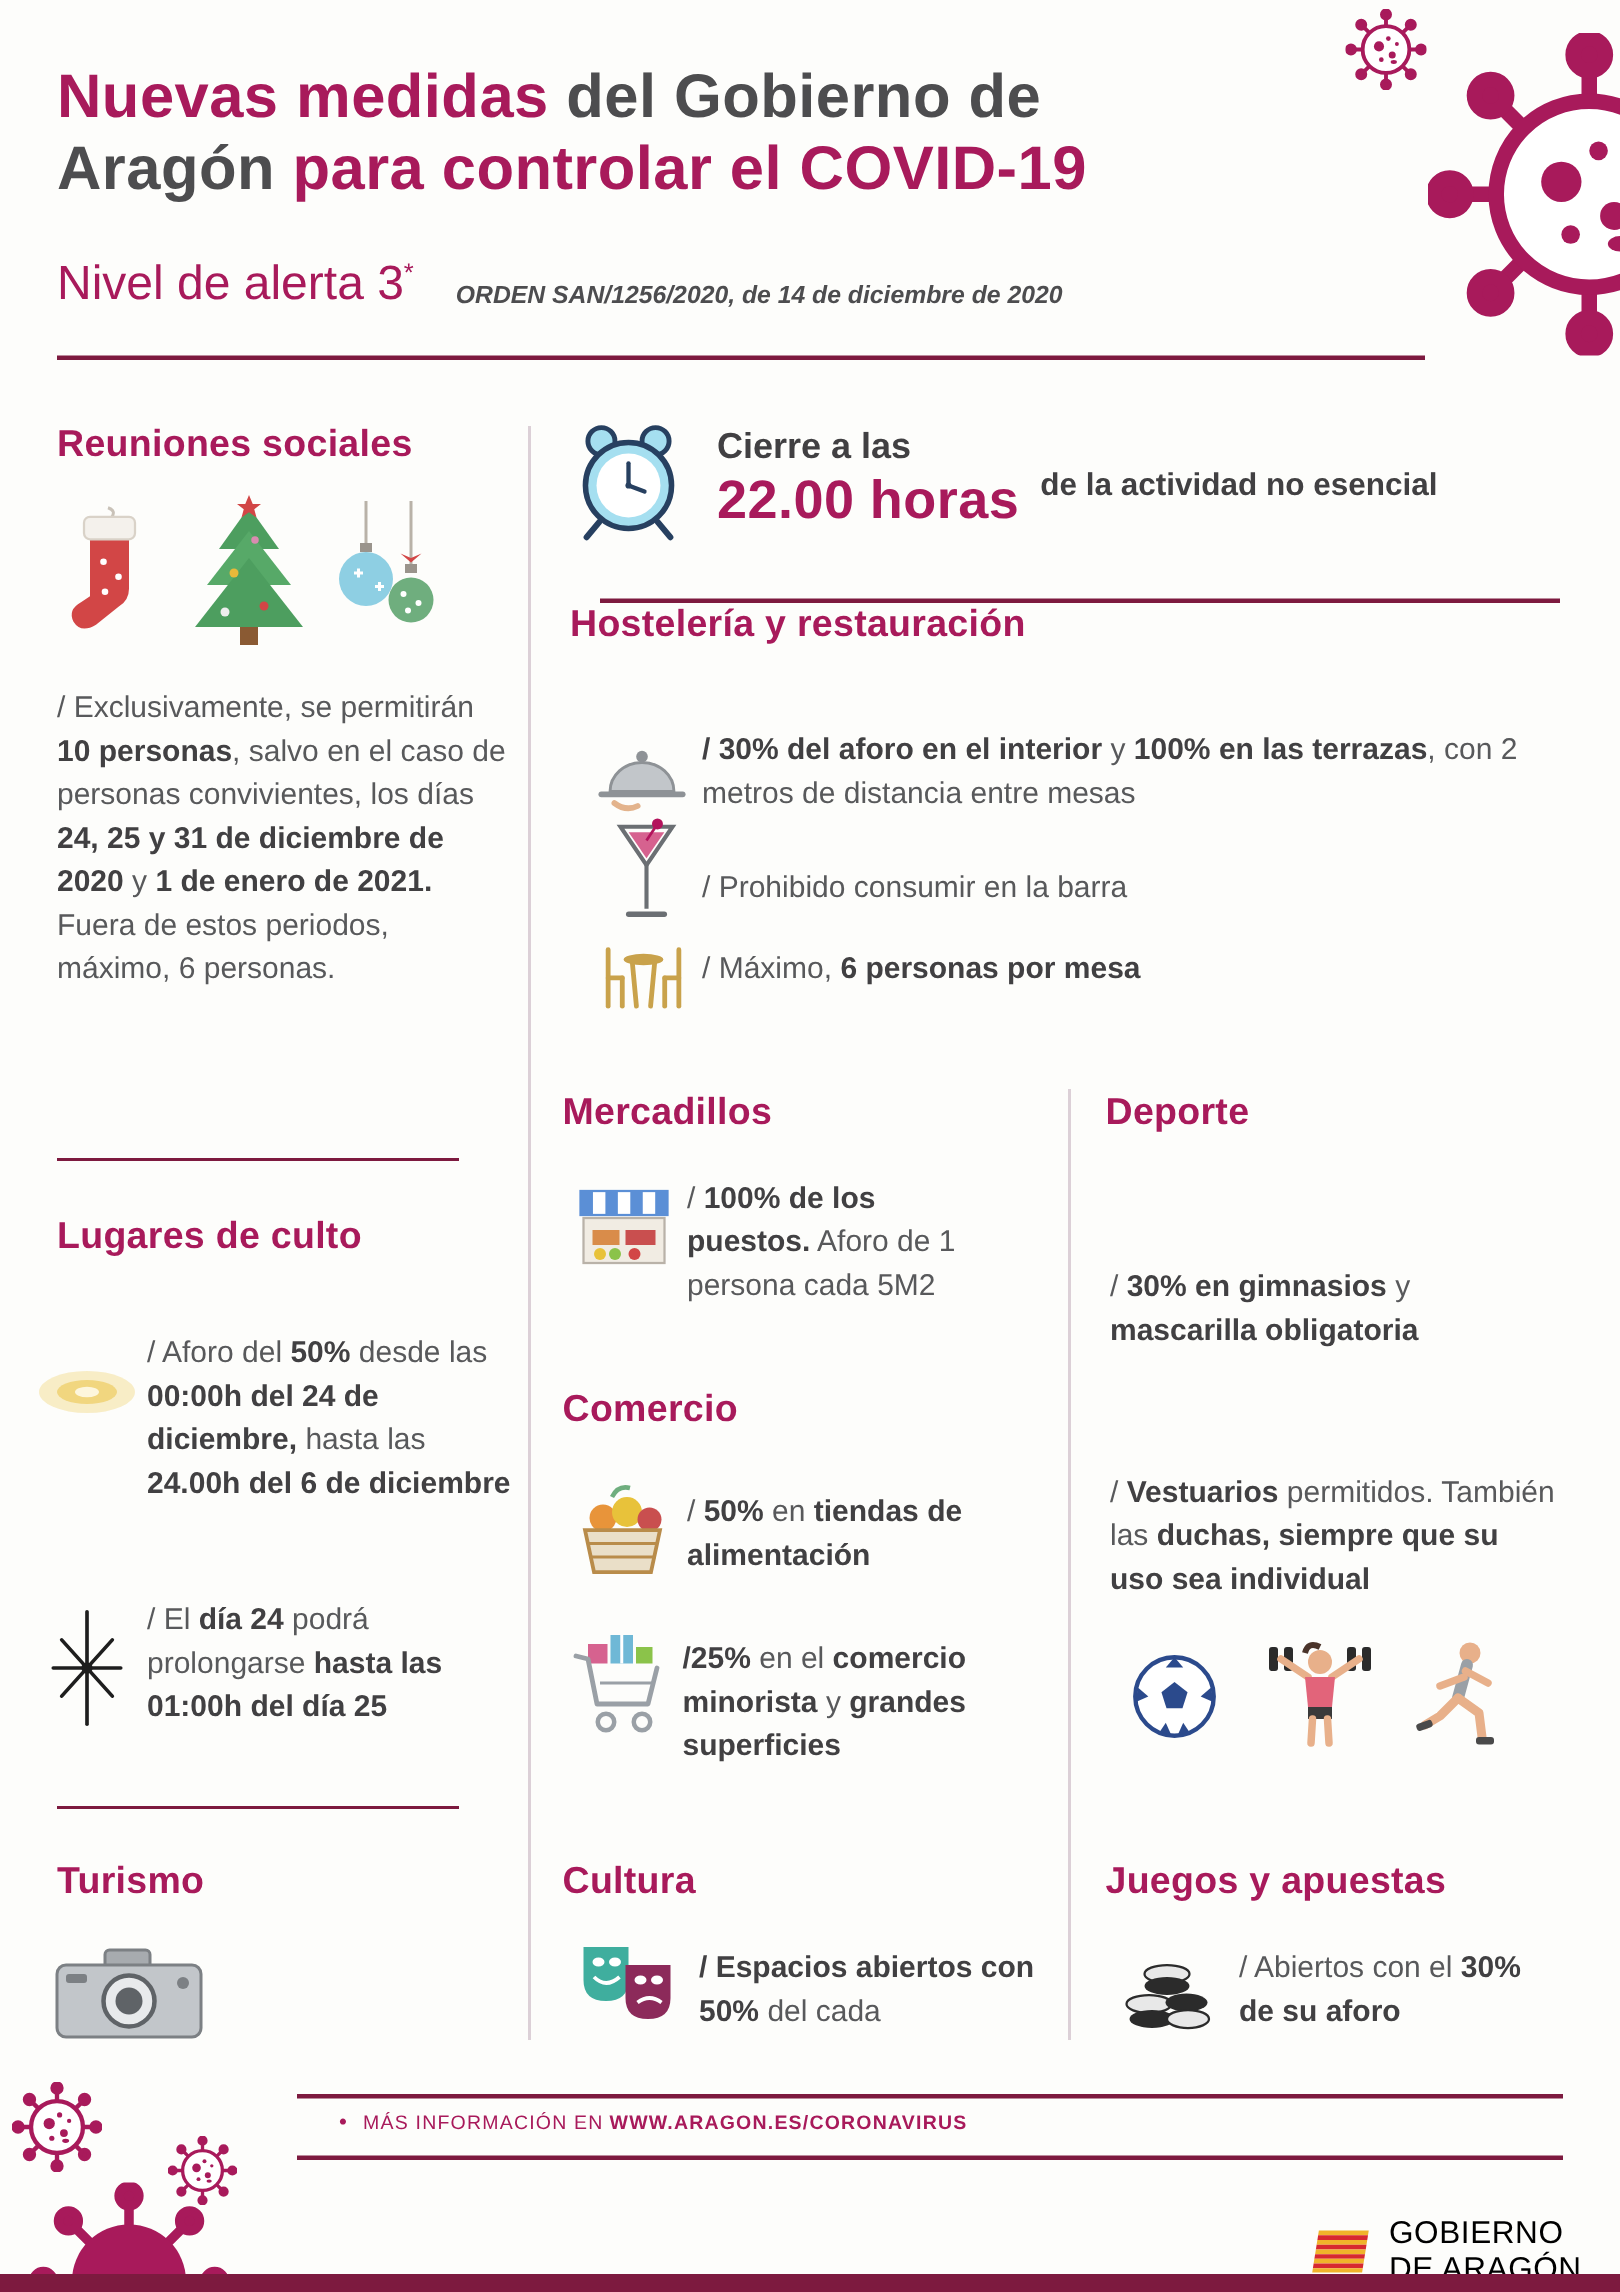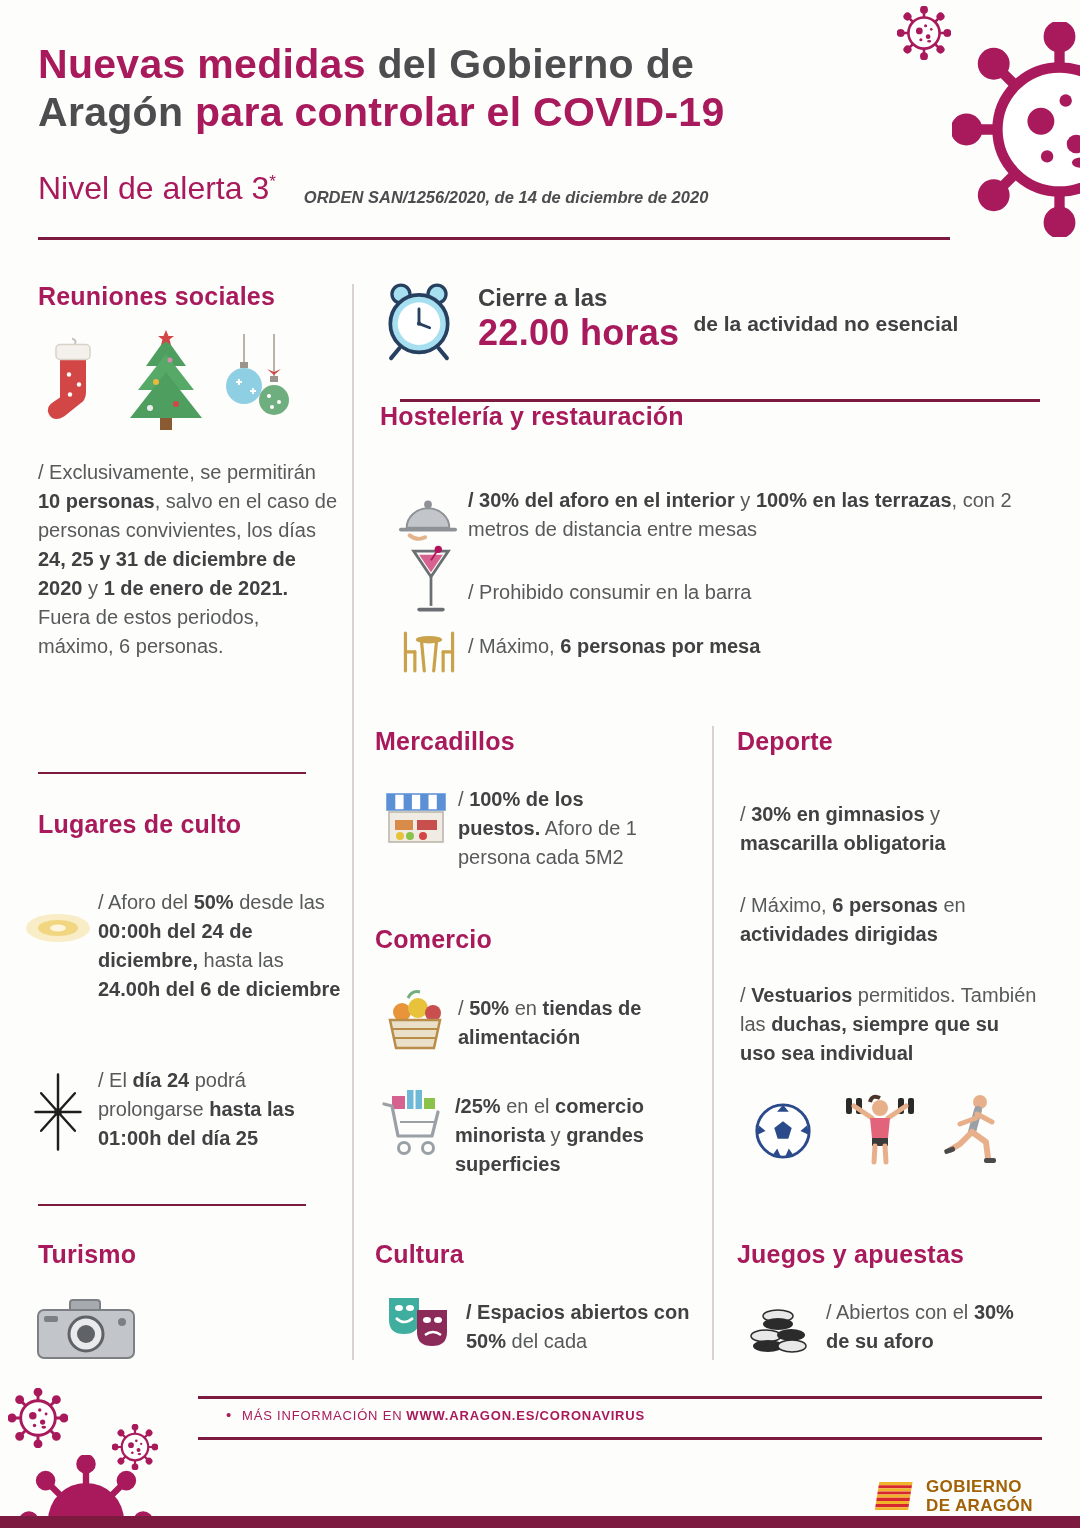--- a/index.html
+++ b/index.html
@@ -26,21 +26,21 @@
   .rich .b{font-weight:700;color:var(--txtb)}
   .rich-sm{font-size:20px}
   .closure-lead{font-size:24px;font-weight:700;color:var(--txtb)}
   .closure-row{display:flex;align-items:flex-start}
   .closure-time{font-size:36px;font-weight:800;color:var(--accent);letter-spacing:.3px}
   .closure-tail{font-size:21px;font-weight:700;color:var(--txtb);margin-left:14px}
   .finfo{display:flex;align-items:baseline;font-size:13px;letter-spacing:.8px;color:var(--accent)}
   .finfo .bullet{font-size:15px;margin-right:10px}
   .finfo .url{font-weight:700;margin-left:4px}
   .logo{display:flex;align-items:center;gap:10px}
-  .logo-text{font-size:17px;font-weight:700;color:#a16207;line-height:1.12;letter-spacing:.4px}
+  .logo-text{font-size:21px;font-weight:400;color:#000000;line-height:1.12;letter-spacing:.4px}
   .bottom-bar{position:absolute;left:0;top:1516px;width:1080px;height:12px;background:var(--maroon)}
   svg{display:block}
 </style>
 </head>
 <body>
 
 <svg width="0" height="0" style="position:absolute">
   <defs>
     <g id="virus-spikes" stroke="#a81a5b" stroke-width="5" fill="#a81a5b" stroke-linecap="round">
       <g>
@@ -292,22 +292,21 @@
     <ellipse cx="27" cy="16" rx="4" ry="3" fill="#fff"></ellipse>
     <path d="M13 26 q8 8 17 0" stroke="#fff" stroke-width="2.5" fill="none"></path>
     <path d="M34 18 h30 v22 q0 14 -15 14 q-15 0 -15 -14 Z" fill="#8c2a5a"></path>
     <ellipse cx="44" cy="28" rx="4" ry="3" fill="#fff"></ellipse>
     <ellipse cx="55" cy="28" rx="4" ry="3" fill="#fff"></ellipse>
     <path d="M42 43 q8 -6 16 0" stroke="#fff" stroke-width="2.5" fill="none"></path>
   </svg>
   <p class="abs rich" style="left:466px;top:1298px;width:230px"><span class="b">/ Espacios abiertos con 50%</span><span> del cada</span></p>
 
   <div class="abs h-sec" style="left:737px;top:727px">Deporte</div>
-  <p class="abs rich" style="left:740px;top:800px;width:285px"><span>/ </span><span class="b">30% en gimnasios</span><span> y </span><span class="b">mascarilla obligatoria</span></p>
-  <p class="abs rich" style="left:740px;top:891px;width:285px"><span>/ Máximo, </span><span class="b">6 personas</span><span> en </span><span class="b">actividades dirigidas</span></p>
+  <p class="abs rich" style="left:740px;top:844px;width:285px"><span>/ </span><span class="b">30% en gimnasios</span><span> y </span><span class="b">mascarilla obligatoria</span></p>
   <p class="abs rich" style="left:740px;top:981px;width:300px"><span>/ </span><span class="b">Vestuarios</span><span> permitidos. También las </span><span class="b">duchas, siempre que su uso sea individual</span></p>
 
   <svg class="abs" style="left:752px;top:1100px" width="62" height="62" viewBox="0 0 64 64">
     <circle cx="32" cy="32" r="27" fill="#fff" stroke="#2b4a8c" stroke-width="3"></circle>
     <polygon points="32,22 41,29 37.5,40 26.5,40 23,29" fill="#2b4a8c"></polygon>
     <polygon points="32,5 38,12 26,12" fill="#2b4a8c"></polygon>
     <polygon points="57,26 59,36 50,32" fill="#2b4a8c"></polygon>
     <polygon points="7,26 5,36 14,32" fill="#2b4a8c"></polygon>
     <polygon points="22,56 30,59 26,50" fill="#2b4a8c"></polygon>
     <polygon points="42,56 34,59 38,50" fill="#2b4a8c"></polygon>

